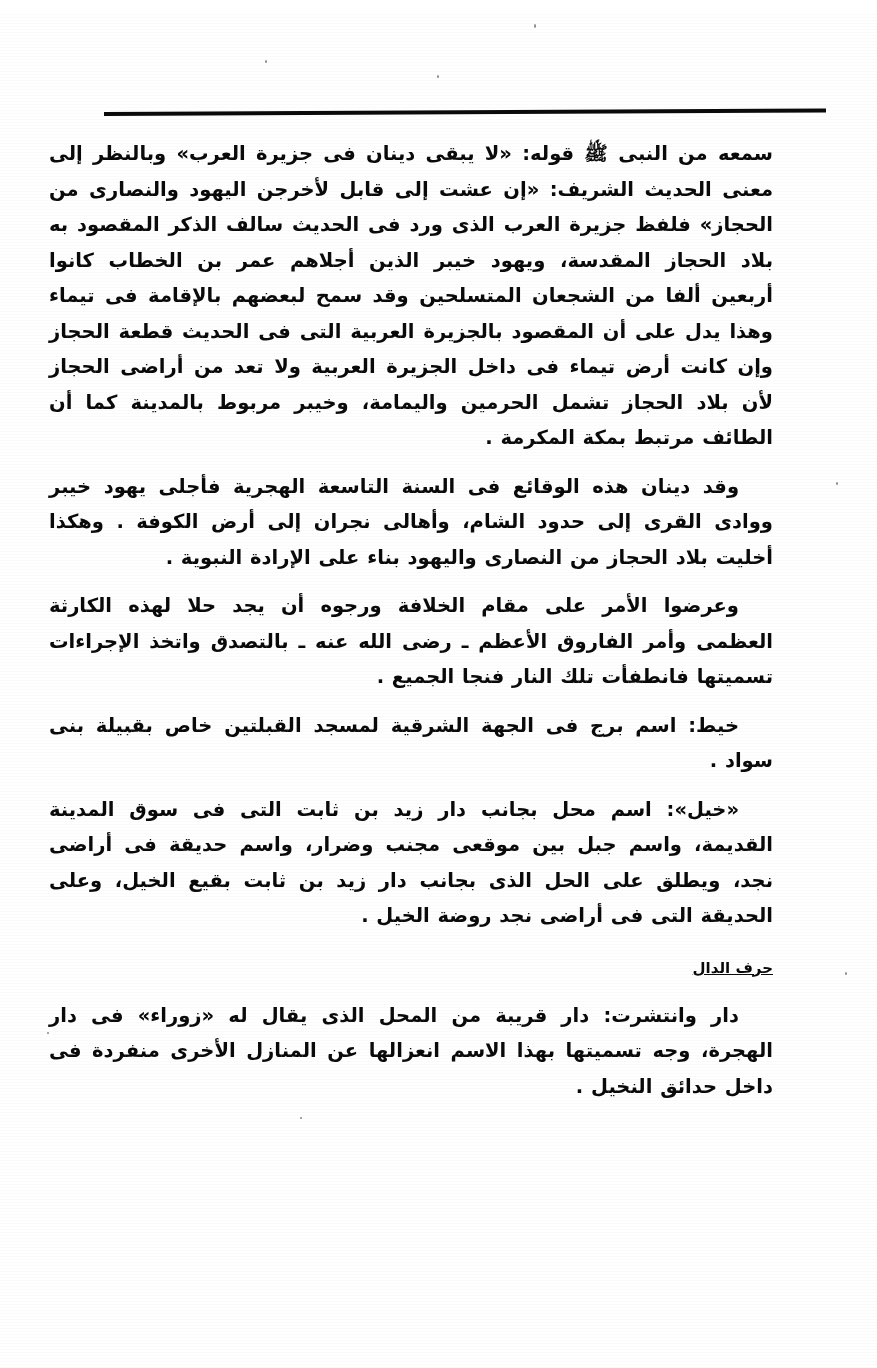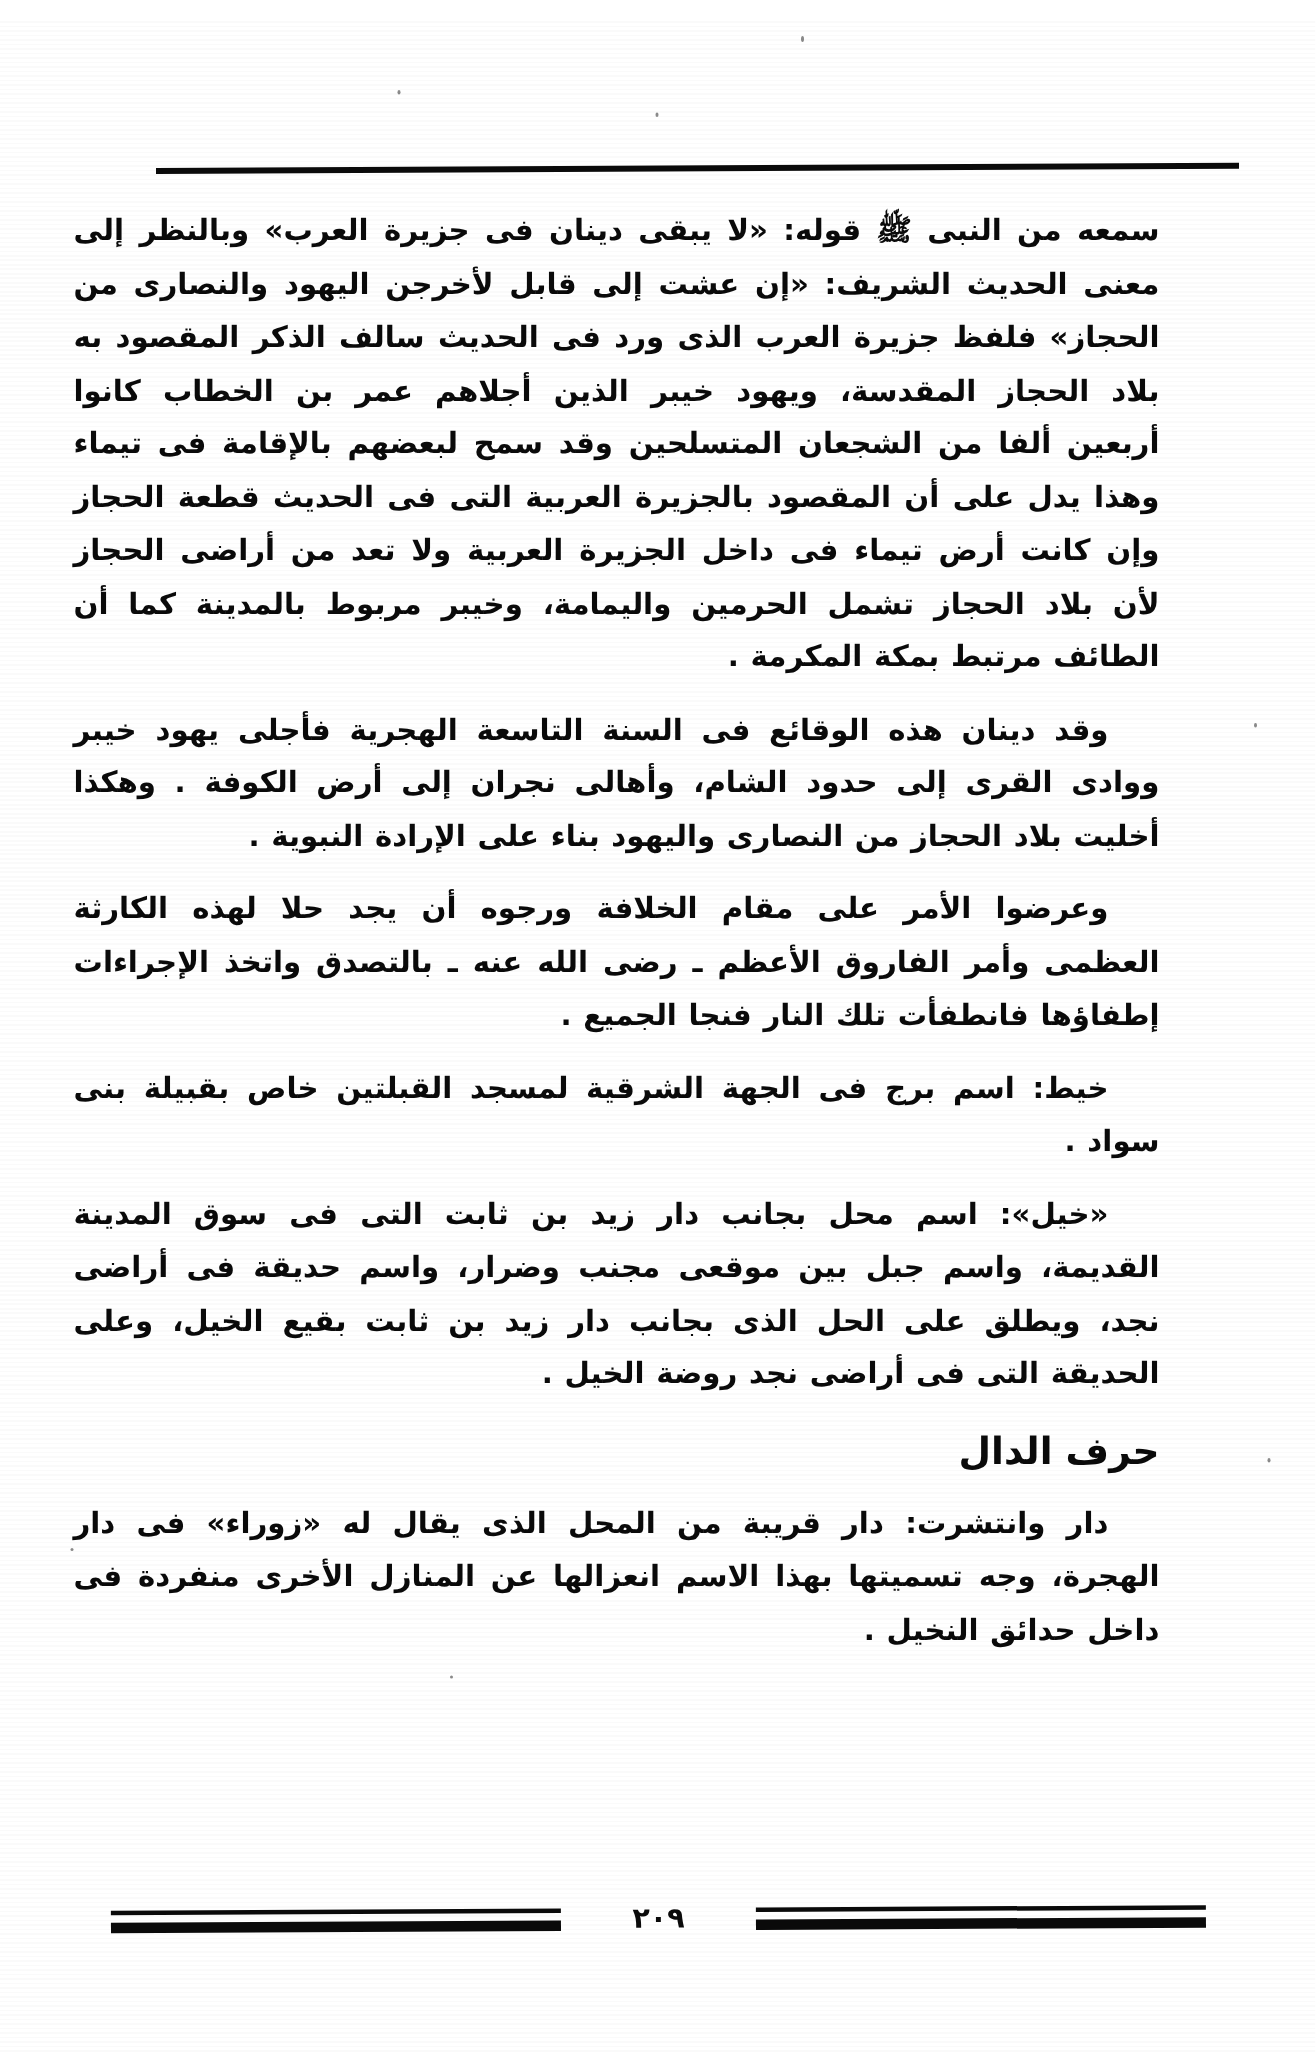--- a/index.html
+++ b/index.html
@@ -76,25 +76,26 @@
 
   
   .term {
     font-weight: 700;
     letter-spacing: 0.2px;
   }
 
   
   h2.section-heading {
     margin: 20px 0 16px 0;
-    font-size: 25px;
+    font-size: 15px;
     font-weight: 900;
     text-align: right;
     letter-spacing: 0.5px;
     line-height: 28px;
+    text-decoration: underline;
   }
 
   
   .footer {
     position: absolute;
     left: 0;
     right: 0;
     top: 1258px;
     height: 40px;
     direction: rtl;
@@ -161,37 +162,28 @@
     <div class="top-rule"></div>
   </div>
 
   <div class="content">
 
     <p class="para">سمعه من النبى ﷺ قوله: «لا يبقى دينان فى جزيرة العرب» وبالنظر إلى معنى الحديث الشريف: «إن عشت إلى قابل لأخرجن اليهود والنصارى من الحجاز» فلفظ جزيرة العرب الذى ورد فى الحديث سالف الذكر المقصود به بلاد الحجاز المقدسة، ويهود خيبر الذين أجلاهم عمر بن الخطاب كانوا أربعين ألفا من الشجعان المتسلحين وقد سمح لبعضهم بالإقامة فى تيماء وهذا يدل على أن المقصود بالجزيرة العربية التى فى الحديث قطعة الحجاز وإن كانت أرض تيماء فى داخل الجزيرة العربية ولا تعد من أراضى الحجاز لأن بلاد الحجاز تشمل الحرمين واليمامة، وخيبر مربوط بالمدينة كما أن الطائف مرتبط بمكة المكرمة .</p>
 
     <p class="para indent">وقد دينان هذه الوقائع فى السنة التاسعة الهجرية فأجلى يهود خيبر ووادى القرى إلى حدود الشام، وأهالى نجران إلى أرض الكوفة . وهكذا أخليت بلاد الحجاز من النصارى واليهود بناء على الإرادة النبوية .</p>
 
 
-    <p class="para indent">وعرضوا الأمر على مقام الخلافة ورجوه أن يجد حلا لهذه الكارثة العظمى وأمر الفاروق الأعظم ـ رضى الله عنه ـ بالتصدق واتخذ الإجراءات إطفاؤها فانطفأت تلك النار فنجا الجميع .</p>
+    <p class="para indent">وعرضوا الأمر على مقام الخلافة ورجوه أن يجد حلا لهذه الكارثة العظمى وأمر الفاروق الأعظم ـ رضى الله عنه ـ بالتصدق واتخذ الإجراءات تسميتها فانطفأت تلك النار فنجا الجميع .</p>
 
     <p class="para indent"><span class="term">خيط</span><span>:</span><span> اسم برج فى الجهة الشرقية لمسجد القبلتين خاص بقبيلة بنى سواد .</span></p>
 
     <p class="para indent"><span class="term">«خيل»</span><span>:</span><span> اسم محل بجانب دار زيد بن ثابت التى فى سوق المدينة القديمة، واسم جبل بين موقعى مجنب وضرار، واسم حديقة فى أراضى نجد، ويطلق على الحل الذى بجانب دار زيد بن ثابت بقيع الخيل، وعلى الحديقة التى فى أراضى نجد روضة الخيل .</span></p>
 
     <h2 class="section-heading">حرف الدال</h2>
 
     <p class="para indent"><span class="term">دار وانتشرت</span><span>:</span><span> دار قريبة من المحل الذى يقال له «زوراء» فى دار الهجرة، وجه تسميتها بهذا الاسم انعزالها عن المنازل الأخرى منفردة فى داخل حدائق النخيل .</span></p>
 
   </div>
 
-  <div class="footer">
-    <div class="footer-inner">
-      <div class="rule-seg thin seg-a-top"></div>
-      <div class="rule-seg seg-a-bot"></div>
-      <div class="rule-seg thin seg-b-top"></div>
-      <div class="rule-seg seg-b-bot"></div>
-      <div class="page-number">٢٠٩</div>
-    </div>
-  </div>
 
   <div class="grain"></div>
 
 </div>
 
 </body></html>

